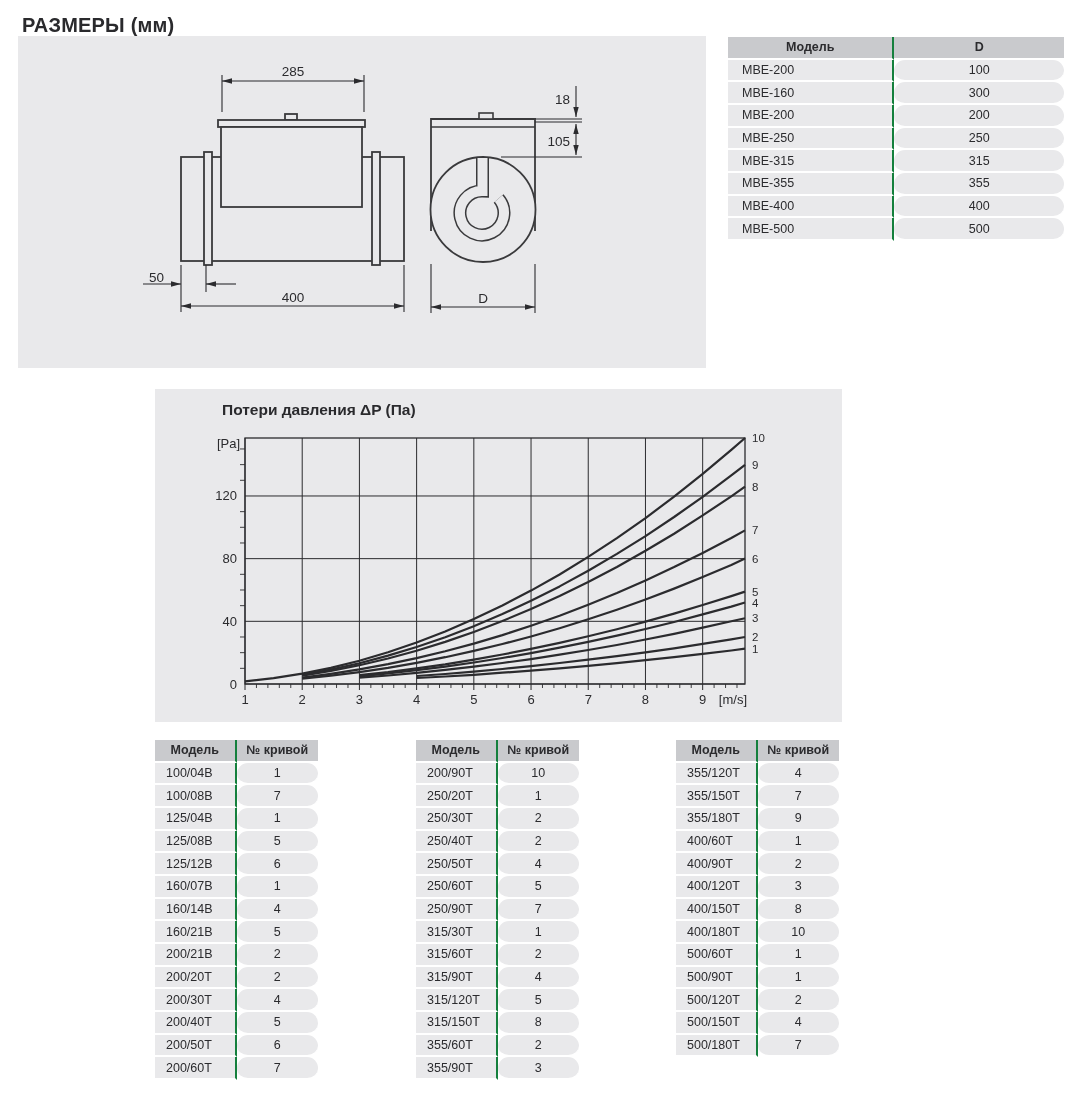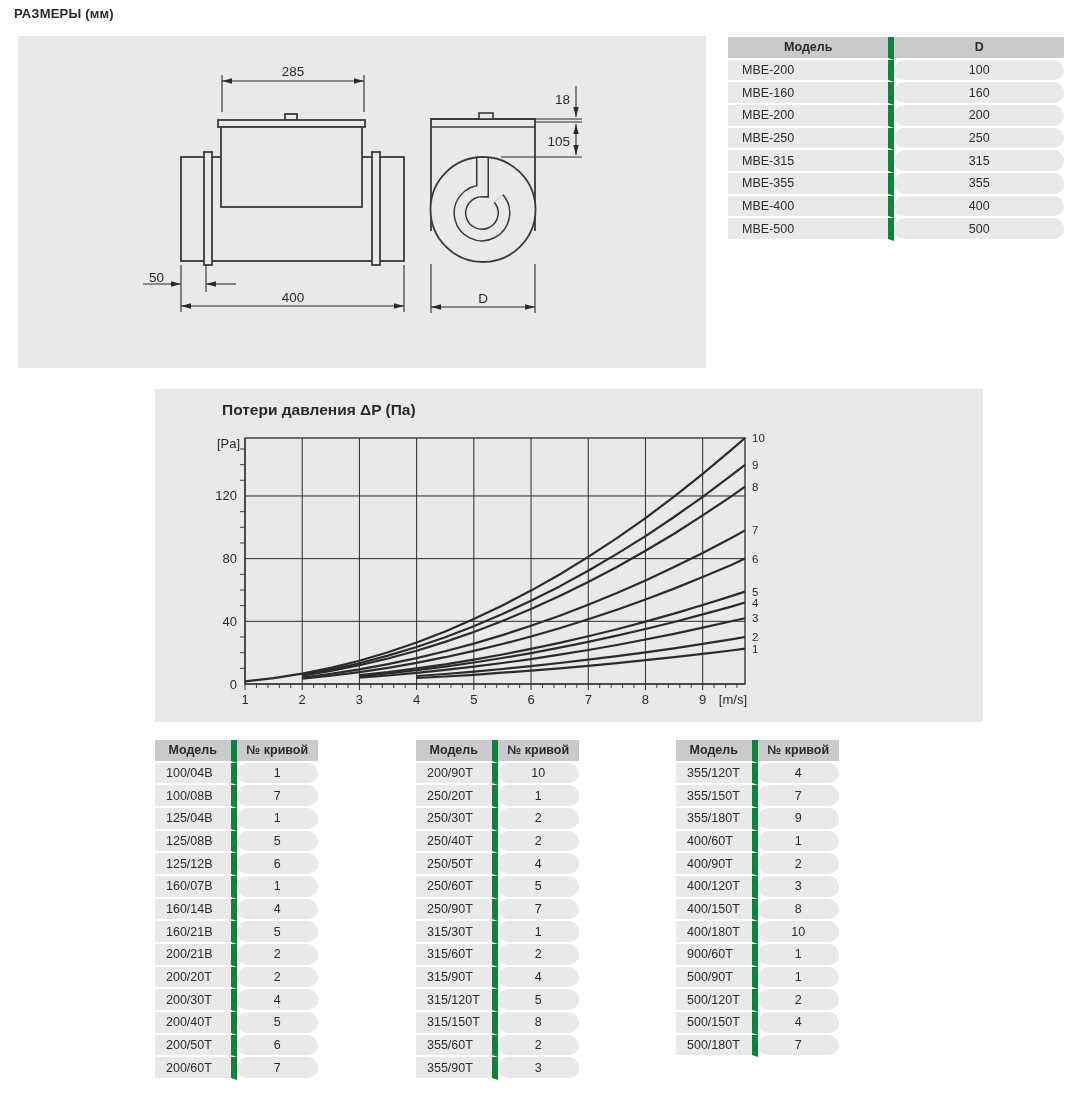--- a/index.html
+++ b/index.html
@@ -1,44 +1,44 @@
 <!DOCTYPE html>
 <html><head>
 <meta charset="utf-8">
 <style>
   html,body{margin:0;padding:0;}
   body{
     width:1071px;height:1099px;position:relative;background:#ffffff;
     font-family:"Liberation Sans",sans-serif;color:#2b2b2e;overflow:hidden;
   }
   .page-title{
-    position:absolute;left:14px;top:6px;margin:0;
-    font-size:13px;font-weight:bold;letter-spacing:.2px;color:#2a2a2d;
+    position:absolute;left:14px;top:6px;margin:8px;
+    font-size:20px;font-weight:bold;letter-spacing:.2px;color:#2a2a2d;
   }
   .panel{position:absolute;background:#e9e9eb;}
   #drawing-panel{left:18px;top:36px;width:688px;height:332px;}
-  #chart-panel{left:155px;top:389px;width:828px;height:333px;}
+  #chart-panel{left:155px;top:389px;width:687px;height:333px;}
   .chart-title{
     position:absolute;left:67px;top:12px;font-size:15.5px;font-weight:bold;color:#2a2a2d;
   }
   svg{display:block;}
   svg text{font-family:"Liberation Sans",sans-serif;fill:#2b2b2e;}
   .dim-text{font-size:13.5px;}
   table.data{
     position:absolute;border-collapse:separate;border-spacing:0;table-layout:fixed;
     font-size:12.5px;color:#2b2b2e;
   }
   table.data th{
     background:#c9cacd;font-weight:bold;text-align:center;
     height:20.5px;padding:0;border-bottom:2px solid #fff;
   }
   table.data td{
     background:#e9e9eb;height:20.7px;padding:0;border-bottom:2px solid #fff;
   }
-  table.data th:first-child,table.data td:first-child{border-right:6px solid #15803d;}
+  table.data th:first-child,table.data td:first-child{border-right:2px solid #15803d;}
   table.data td:first-child{text-align:left;padding-left:11px;}
   table.data td:last-child{text-align:center;border-radius:11px;}
   #dims-table{left:728px;top:37px;width:336px;}
   #dims-table td:first-child{padding-left:14px;}
   .curve-table{top:740px;width:163px;}
   #curve-table-1{left:155px;}
   #curve-table-2{left:416px;}
   #curve-table-3{left:676px;}
 </style>
 </head>
@@ -128,21 +128,21 @@
         <th>D</th>
       </tr>
     </thead>
     <tbody>
       <tr>
         <td>MBE-200</td>
         <td>100</td>
       </tr>
       <tr>
         <td>MBE-160</td>
-        <td>160</td>
+        <td>300</td>
       </tr>
       <tr>
         <td>MBE-200</td>
         <td>200</td>
       </tr>
       <tr>
         <td>MBE-250</td>
         <td>250</td>
       </tr>
       <tr>
@@ -453,21 +453,21 @@
       </tr>
       <tr>
         <td>400/150T</td>
         <td>8</td>
       </tr>
       <tr>
         <td>400/180T</td>
         <td>10</td>
       </tr>
       <tr>
-        <td>900/60T</td>
+        <td>500/60T</td>
         <td>1</td>
       </tr>
       <tr>
         <td>500/90T</td>
         <td>1</td>
       </tr>
       <tr>
         <td>500/120T</td>
         <td>2</td>
       </tr>

